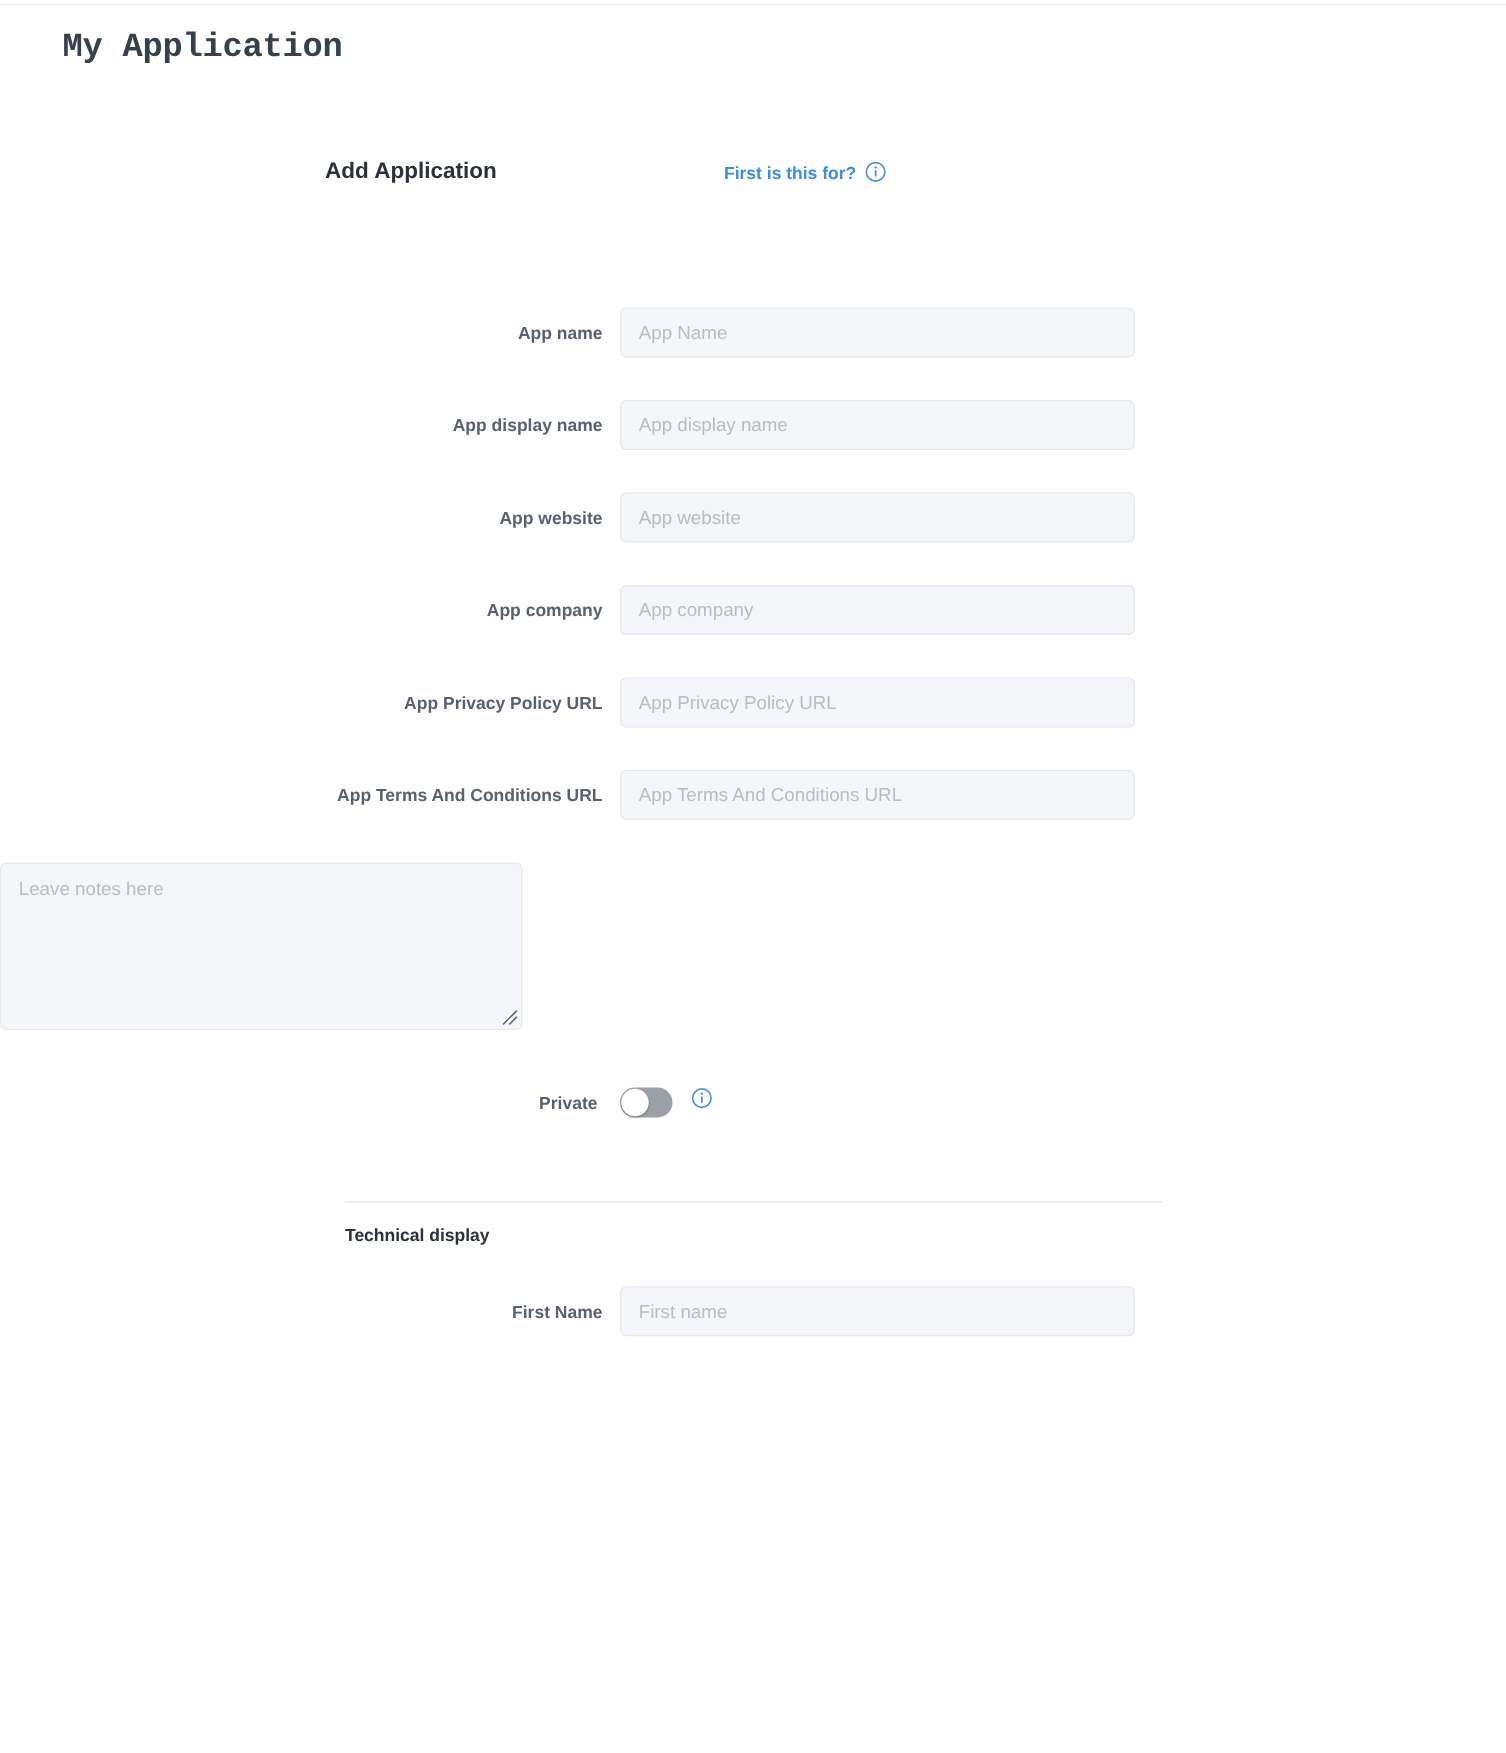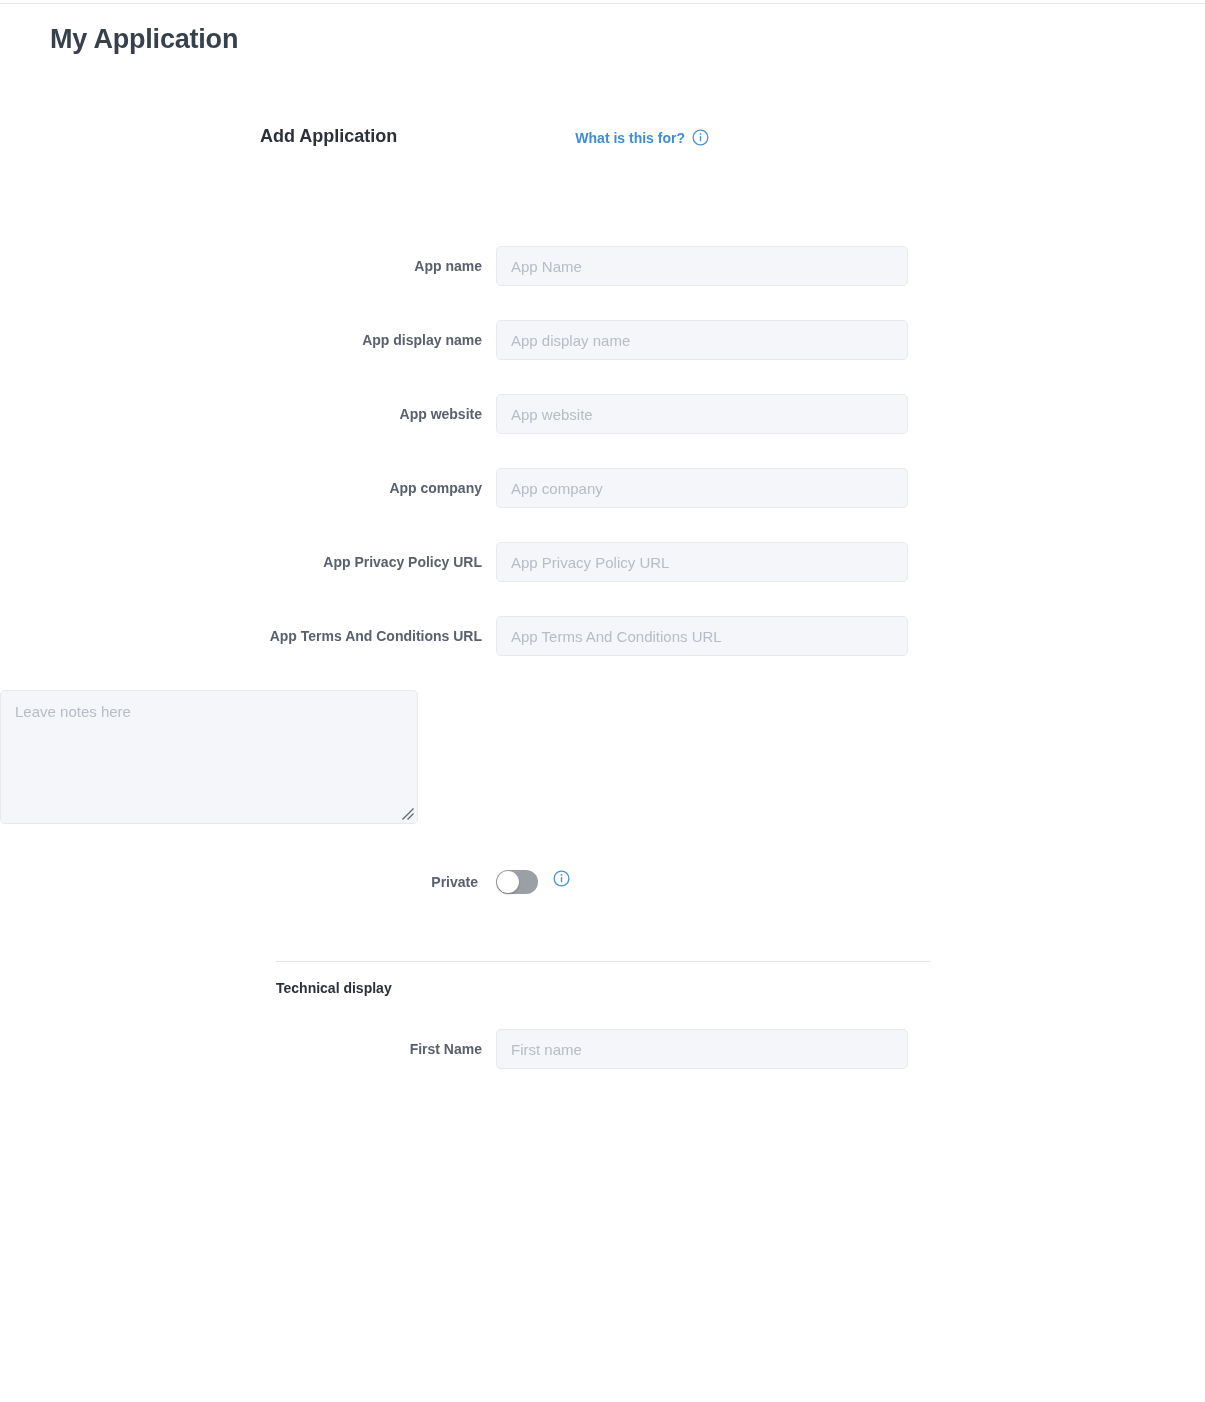--- a/index.html
+++ b/index.html
@@ -26,20 +26,21 @@
   }
   .page-title {
     position: absolute;
     top: 24px;
     left: 50px;
     font-size: 27px;
     font-weight: bold;
     letter-spacing: -0.2px;
     color: #37414d;
     white-space: nowrap;
+    font-family: Liberation Mono, monospace;
   }
   .card {
     position: absolute;
     top: 120px;
     left: 0;
     width: 968px;
   }
   .card-header {
     position: relative;
     height: 40px;
@@ -220,21 +221,21 @@
 <body>
 
 <div class="top-rule"></div>
 
 <div class="page-title">My Application</div>
 
 <div class="card">
   <div class="card-header">
     <div class="card-title">Add Application</div>
     <a class="help-link">
-      <span class="help-link-text">What is this for?</span>
+      <span class="help-link-text">First is this for?</span>
       <span class="info-icon">
         <svg width="17" height="17" viewBox="0 0 17 17" aria-hidden="true">
           <circle cx="8.5" cy="8.5" r="7.4" fill="none" stroke="#4a93d9" stroke-width="1.3"></circle>
           <circle cx="8.5" cy="4.9" r="0.95" fill="#4a93d9"></circle>
           <rect x="7.8" y="6.9" width="1.4" height="5.4" rx="0.6" fill="#4a93d9"></rect>
         </svg>
       </span>
     </a>
   </div>
 </div>

